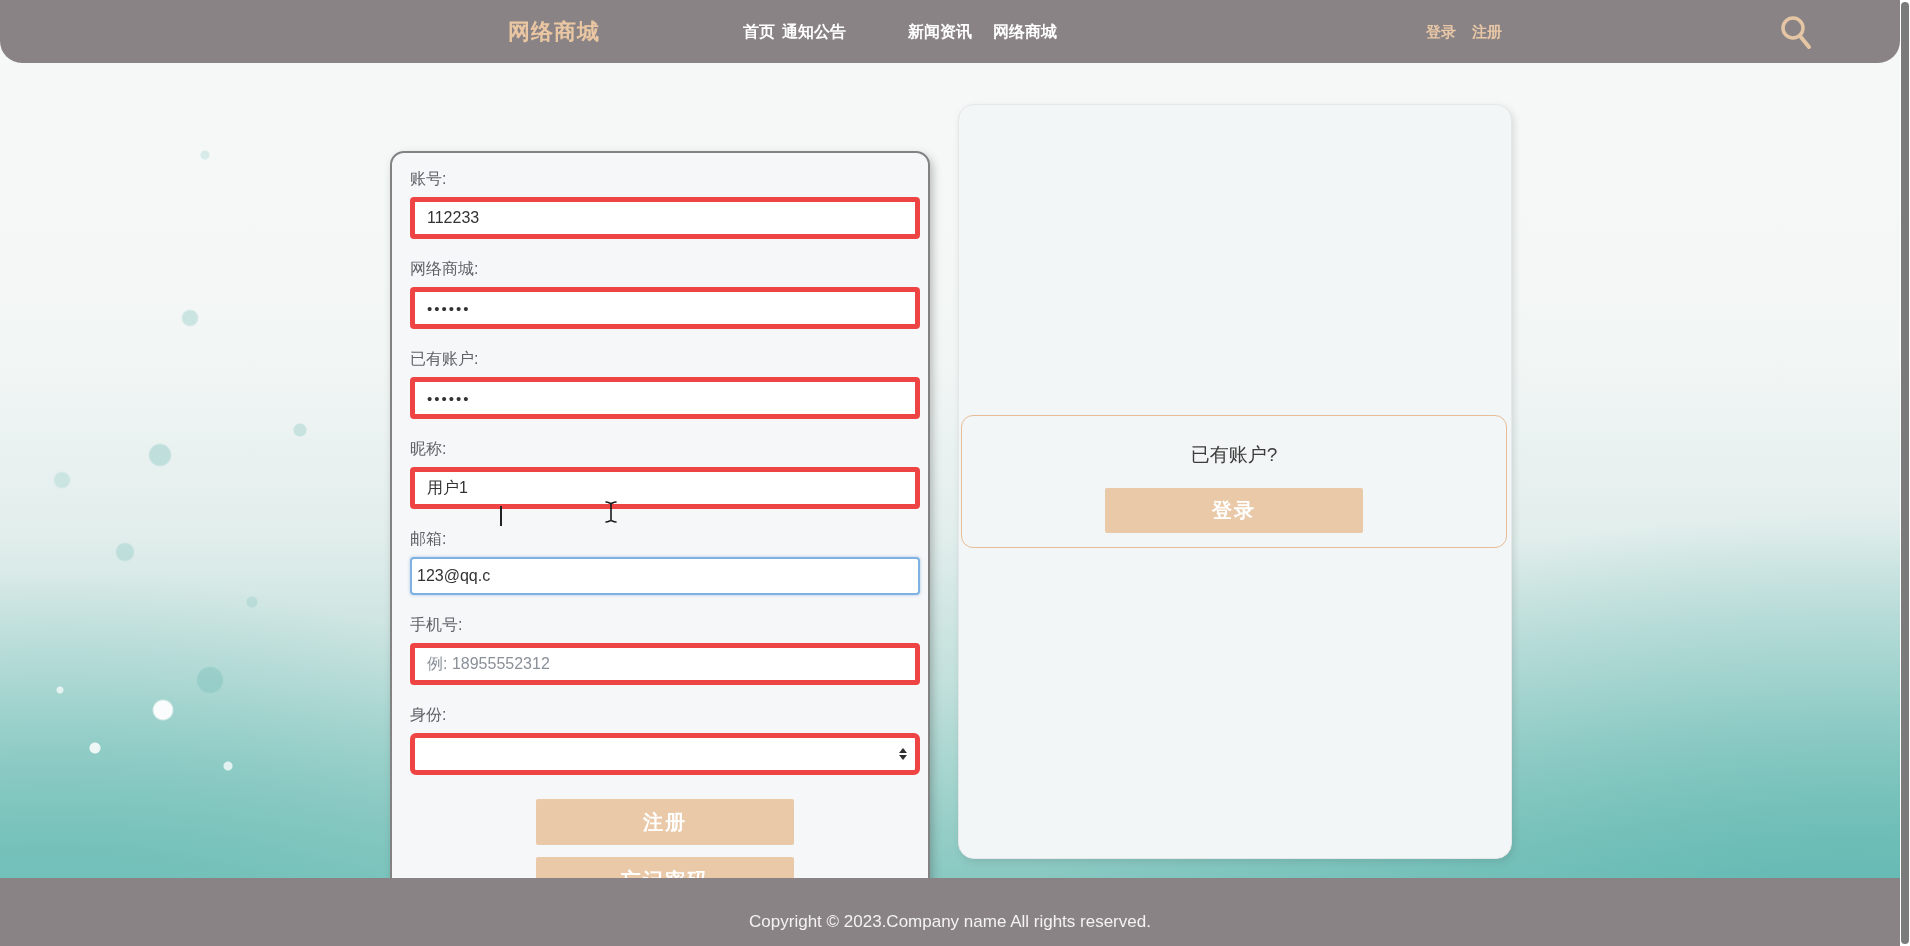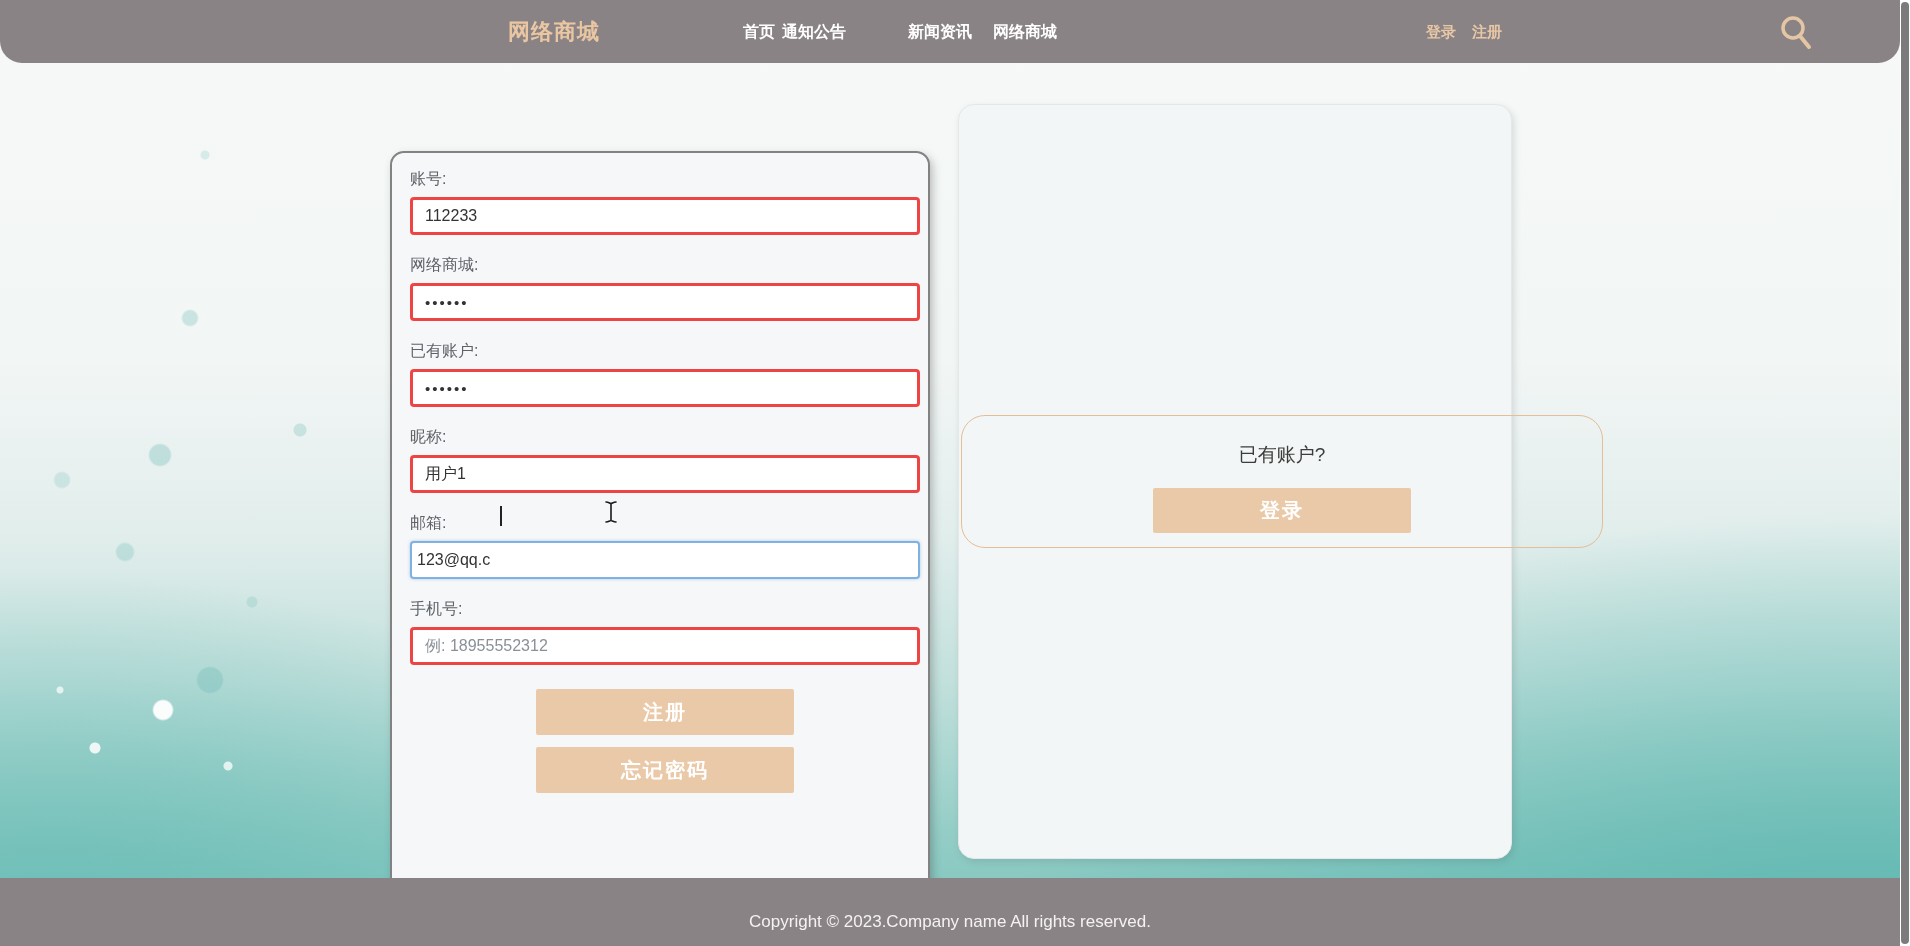--- a/index.html
+++ b/index.html
@@ -57,21 +57,21 @@
 
   
   main { position:absolute; inset:0; }
   .form-card { position:absolute; left:390px; top:107px; width:540px; height:746px;
     background:#f5f7f8; border:2px solid #828282; border-radius:14px;
     box-shadow:3px 4px 8px rgba(60,60,60,.3); padding:16px 8px 0 18px; z-index:3;margin-top:44px; }
   .field-group { margin-bottom:20px; }
   .field-group label { display:block; font-size:16px; color:#5f6368;
     line-height:20px; margin-bottom:8px; }
   .field-group input, .field-group select { display:block; width:100%; height:38px;
-    background:#ffffff; border:3px solid #ef4444; border-radius:4px;
+    background:#ffffff; border:5px solid #ef4444; border-radius:4px;
     padding:16px 12px; font-size:16px; color:#333;
     font-family:"Liberation Sans", sans-serif; outline:none; }
   .field-group input::placeholder { color:#8a9098; opacity:1; }
   .field-group input[type=password] { letter-spacing:2px; font-size:15px; }
   .field-group.focused input { border:2px solid #7fb1e3; padding:0 5px;
     box-shadow:0 0 3px rgba(100,150,220,.5); }
   .select-wrap { position:relative; }
   .select-wrap select { appearance:none; -webkit-appearance:none; border-radius:6px; }
   .select-arrows { position:absolute; right:13px; top:50%; transform:translateY(-50%);
     display:flex; flex-direction:column; gap:2px; pointer-events:none; }
@@ -81,22 +81,22 @@
     border-right:4px solid transparent; border-top:5px solid #2f2f2f; }
   .btn { display:block; width:258px; height:46px; margin:0 auto 12px auto;
     background:#eac9a8; border:none; border-radius:2px; color:#ffffff;
     font-size:20px; font-weight:bold; cursor:pointer; letter-spacing:2px;
     font-family:"Liberation Sans", sans-serif; }
   .btn-row { margin-top:24px; }
 
   .login-card { position:absolute; left:958px; top:104px; width:554px; height:755px;
     background:#f3f6f6; border:1px solid #e4e8e8; border-radius:16px;
     box-shadow:2px 3px 7px rgba(80,90,90,.18); z-index:2; }
-  .login-box { position:absolute; left:2px; top:310px; width:642px; height:133px;
-    border:1px solid #e5bd97; border-radius:24px; }
+  .login-box { position:absolute; left:2px; top:310px; width:546px; height:133px;
+    border:1px solid #e5bd97; border-radius:12px; }
   .login-box .prompt { text-align:center; margin-top:26px; font-size:19px; color:#3c3c3c; }
   .login-box .btn { width:258px; height:45px; margin:20px auto 0 auto; }
 
   
   footer { position:absolute; left:0; top:878px; width:1900px; height:68px;
     background:#8a8385; z-index:4; }
   footer .copy { padding-top:34px; text-align:center; color:#f4f2f2; font-size:17px; }
 
   
   .scrollbar { position:absolute; right:0; top:0; width:10px; height:946px;
@@ -155,20 +155,30 @@
       <div class="field-group focused">
         <label>邮箱:</label>
         <input type="text" value="123@qq.c" style="">
       </div>
 
       <div class="field-group">
         <label>手机号:</label>
         <input type="text" placeholder="例: 18955552312" style="">
       </div>
 
+      <div class="field-group">
+        <label>身份:</label>
+        <div class="select-wrap">
+          <select><option></option></select>
+          <span class="select-arrows">
+            <span class="up"></span>
+              <span class="down"></span>
+          </span>
+        </div>
+      </div>
 
       <div class="btn-row">
         <button class="btn">注册</button>
         <button class="btn">忘记密码</button>
       </div>
     </section>
 
     <section class="login-card">
       <div class="login-box">
         <div class="prompt">已有账户?</div>

